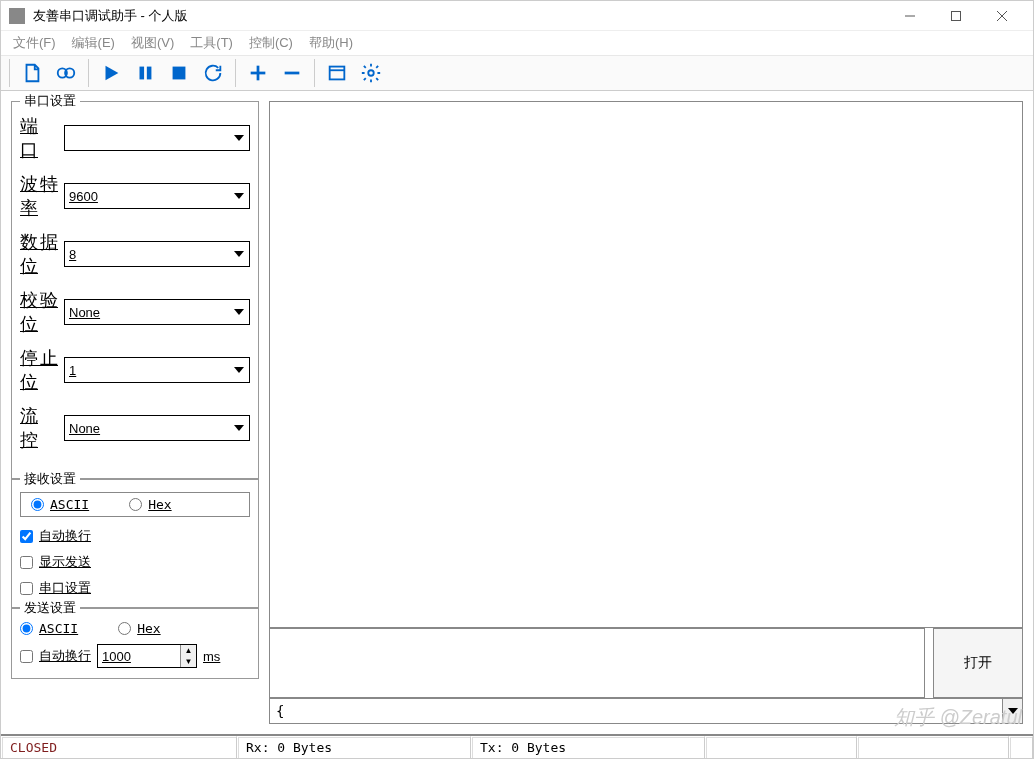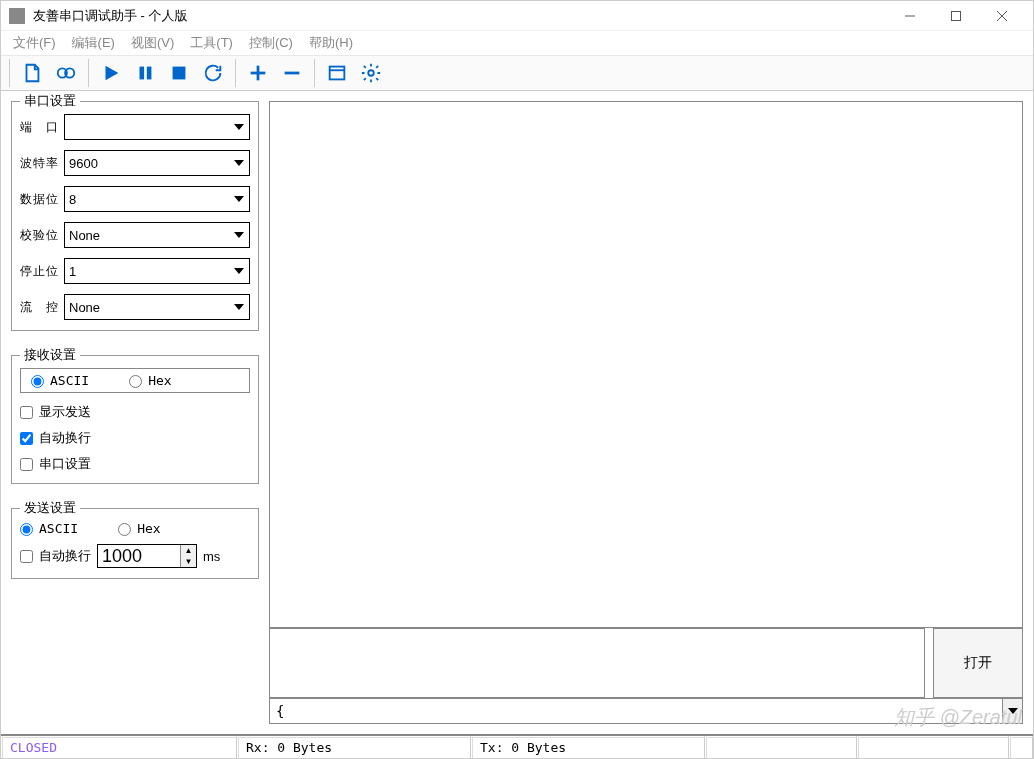--- a/index.html
+++ b/index.html
@@ -17,63 +17,63 @@
 .menubar-item { padding: 2px 6px; cursor: pointer; }
 
 
 .toolbar { height: 36px; border-top: 1px solid #e8e8e8; border-bottom: 1px solid #ccc; display: flex; align-items: center; padding: 0 4px; gap: 2px; background: #fafafa; }
 .toolbar-sep { width: 1px; height: 28px; background: #ccc; margin: 0 4px; }
 .toolbar-btn { width: 32px; height: 30px; display: flex; align-items: center; justify-content: center; cursor: pointer; color: #0066cc; }
 .toolbar-btn svg { width: 22px; height: 22px; }
 
 
 .main { flex: 1; display: flex; padding: 10px; gap: 10px; overflow: hidden; }
-.left-panel { width: 248px; display: flex; flex-direction: column; gap: 24px; }
+.left-panel { width: 248px; display: flex; flex-direction: column; gap: 0; text-decoration: underline; }
 .right-panel { flex: 1; display: flex; flex-direction: column; }
 
 
 .group { border: 1px solid #999; padding: 12px 8px 10px 8px; position: relative; }
 .group-title { position: absolute; top: -10px; left: 8px; background: #fff; padding: 0 4px; font-size: 13px; }
 
 .form-row { display: flex; align-items: center; margin-bottom: 10px; gap: 6px; }
-.form-row:last-child { margin-bottom: 0; }
-.form-label { width: 48px; font-size: 12px; text-align: justify; text-align-last: justify; }
+.form-row:last-child { margin-bottom: 16px; }
+.form-label { width: 48px; font-size: 18px; text-align: justify; text-align-last: justify; }
 .form-select { flex: 1; height: 26px; border: 1px solid #000; background: #fff; font-size: 13px; padding: 0 4px; appearance: none; position: relative; }
 .select-wrap { flex: 1; position: relative; display: flex; }
 .select-wrap::after { content: ''; position: absolute; right: 6px; top: 50%; transform: translateY(-50%); width: 0; height: 0; border-left: 5px solid transparent; border-right: 5px solid transparent; border-top: 6px solid #000; pointer-events: none; }
 .select-wrap .form-select { border: 1px solid #000; }
 
 .radio-row { display: flex; align-items: center; gap: 40px; border: 1px solid #888; padding: 4px 10px; margin-bottom: 10px; }
 .radio-row.noborder { border: none; padding: 0; margin-bottom: 8px; }
-.radio-item { display: flex; align-items: flex-end; gap: 6px; font-size: 13px; font-family: monospace; }
+.radio-item { display: flex; align-items: center; gap: 6px; font-size: 13px; font-family: monospace; }
 .radio-item input { margin: 0; }
 
 .check-row { display: flex; align-items: center; gap: 6px; margin-bottom: 8px; font-size: 13px; }
 .check-row:last-child { margin-bottom: 0; }
 
-.spin-input { width: 100px; height: 24px; border: 1px solid #000; padding: 0 4px; font-size: 18px; }
+.spin-input { width: 100px; height: 24px; border: 1px solid #000; padding: 0 4px; font-size: 13px; }
 .spin-wrap { position: relative; display: inline-flex; }
 .spin-btns { position: absolute; right: 1px; top: 1px; bottom: 1px; width: 16px; display: flex; flex-direction: column; border-left: 1px solid #888; }
 .spin-up, .spin-down { flex: 1; display: flex; align-items: center; justify-content: center; font-size: 8px; cursor: pointer; background: #f0f0f0; }
 
 
 .receive-area { flex: 1; border: 1px solid #888; background: #fff; }
 .send-area { height: 70px; border: 1px solid #888; background: #fff; }
 .send-row { display: flex; gap: 8px; align-items: stretch; }
 .send-row .send-area { flex: 1; }
 .open-btn { width: 90px; border: 1px solid #888; background: #f5f5f5; font-size: 14px; cursor: pointer; }
 .history-row { display: flex; align-items: center; }
 .history-input { flex: 1; height: 26px; border: 1px solid #888; padding: 0 6px; font-size: 14px; font-family: monospace; }
 .history-drop { width: 20px; height: 26px; border: 1px solid #888; border-left: none; background: #f0f0f0; display: flex; align-items: center; justify-content: center; cursor: pointer; }
 .history-drop::after { content: ''; width: 0; height: 0; border-left: 5px solid transparent; border-right: 5px solid transparent; border-top: 6px solid #000; }
 
 
 .statusbar { height: 24px; border-top: 2px solid #888; display: flex; align-items: stretch; font-family: monospace; font-size: 13px; }
 .status-cell { border-right: 1px solid #ccc; border-top: 1px solid #fff; border-left: 1px solid #fff; display: flex; align-items: center; padding: 0 8px; box-shadow: inset 1px 1px 0 #ddd; }
-.status-closed { color: #8b5cf6; width: 236px; }
+.status-closed { color: #7f1d1d; width: 236px; }
 .status-rx { width: 234px; }
 .status-tx { width: 234px; }
 .status-blank { flex: 1; }
 .status-grip { width: 24px; }
 
 .watermark { position: absolute; right: 12px; bottom: 28px; color: #ccc; font-size: 20px; font-style: italic; pointer-events: none; font-family: sans-serif; }
 </style>
 </head>
 <body>
 
@@ -220,26 +220,26 @@
         <label class="radio-item">
             <input type="radio" name="recvfmt" checked="" style="">
             <span>ASCII</span>
           </label>
         <label class="radio-item">
             <input type="radio" name="recvfmt" style="">
             <span>Hex</span>
           </label>
       </div>
       <div class="check-row">
+          <input type="checkbox" checked="" style="">
+          <span>自动换行</span>
+        </div>
+      <div class="check-row">
           <input type="checkbox" style="">
           <span>显示发送</span>
-        </div>
-      <div class="check-row">
-          <input type="checkbox" checked="" style="">
-          <span>自动换行</span>
         </div>
       <div class="check-row">
           <input type="checkbox" style="">
           <span>串口设置</span>
         </div>
     </div>
 
     <div class="group">
       <div class="group-title">发送设置</div>
       <div class="radio-row noborder">

